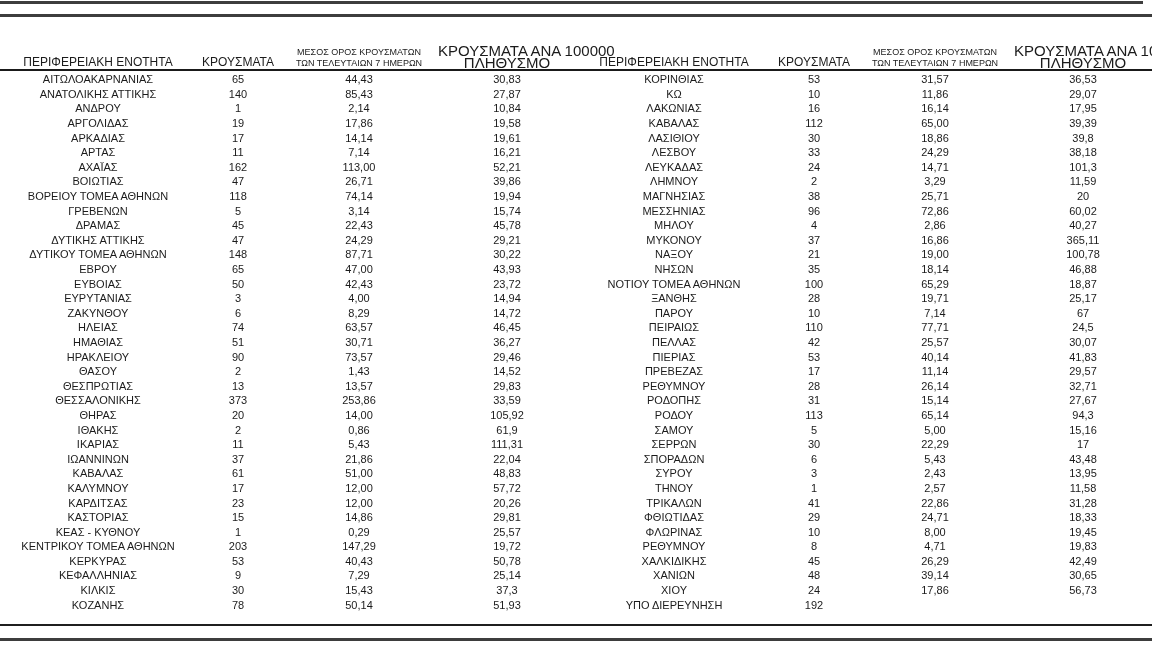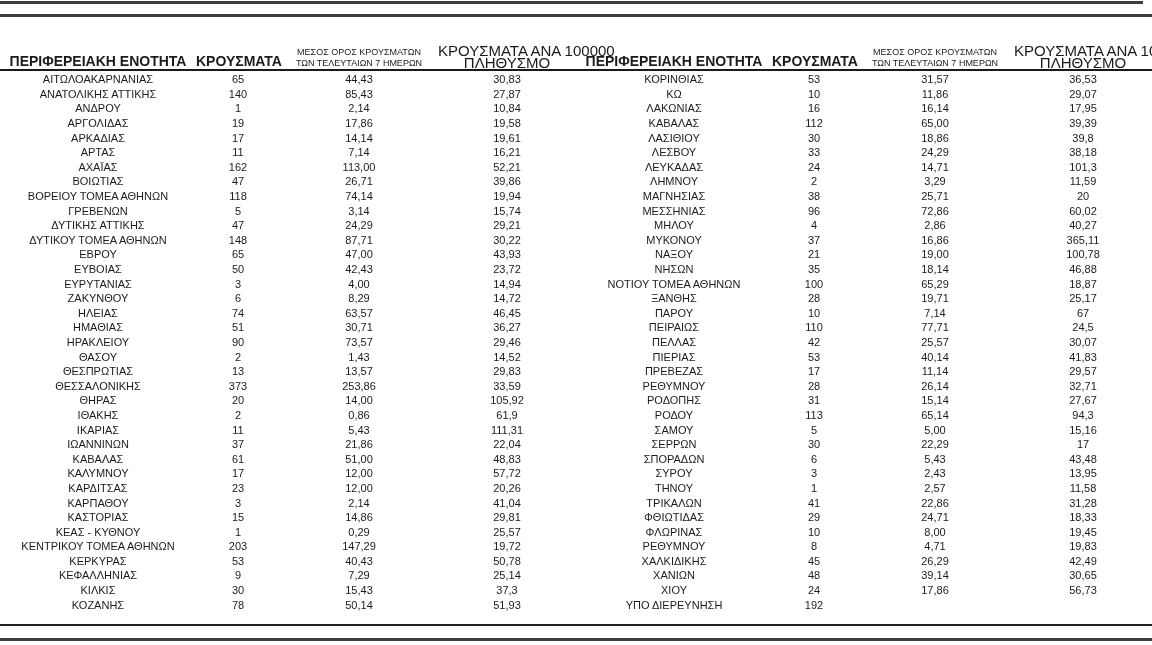--- a/index.html
+++ b/index.html
@@ -18,21 +18,21 @@
   table.half { width:576px; border-collapse:collapse; table-layout:fixed; }
   col.c-region { width:196px; }
   col.c-cases  { width:84px;  }
   col.c-avg    { width:158px; }
   col.c-per    { width:138px; }
 
   thead th {
     height:52px; vertical-align:bottom; text-align:center;
     font-weight:normal; padding:0 0 3px 0; white-space:nowrap; overflow:visible;
   }
-  th.h-main { font-size:14px;font-weight:bold; }
+  th.h-main { font-size:12px; }
   th.h-small { font-size:9px; line-height:11px; }
   th.h-per   { font-size:15px; line-height:12px; }
 
   tbody tr { height:14.6px; }
   tbody td {
     padding:0; text-align:center; vertical-align:middle;
     font-size:11px; line-height:14px; white-space:nowrap; overflow:hidden;
   }
   tr.italic td.cell-region, tr.italic td.cell-cases { }
 </style>
@@ -126,20 +126,26 @@
           <td class="cell-avg">74,14</td>
           <td class="cell-per">19,94</td>
         </tr>
           <tr>
           <td class="cell-region">ΓΡΕΒΕΝΩΝ</td>
           <td class="cell-cases">5</td>
           <td class="cell-avg">3,14</td>
           <td class="cell-per">15,74</td>
         </tr>
           <tr>
+          <td class="cell-region">ΔΡΑΜΑΣ</td>
+          <td class="cell-cases">45</td>
+          <td class="cell-avg">22,43</td>
+          <td class="cell-per">45,78</td>
+        </tr>
+          <tr>
           <td class="cell-region">ΔΥΤΙΚΗΣ ΑΤΤΙΚΗΣ</td>
           <td class="cell-cases">47</td>
           <td class="cell-avg">24,29</td>
           <td class="cell-per">29,21</td>
         </tr>
           <tr>
           <td class="cell-region">ΔΥΤΙΚΟΥ ΤΟΜΕΑ ΑΘΗΝΩΝ</td>
           <td class="cell-cases">148</td>
           <td class="cell-avg">87,71</td>
           <td class="cell-per">30,22</td>
@@ -238,26 +244,20 @@
           <td class="cell-region">ΚΑΛΥΜΝΟΥ</td>
           <td class="cell-cases">17</td>
           <td class="cell-avg">12,00</td>
           <td class="cell-per">57,72</td>
         </tr>
           <tr>
           <td class="cell-region">ΚΑΡΔΙΤΣΑΣ</td>
           <td class="cell-cases">23</td>
           <td class="cell-avg">12,00</td>
           <td class="cell-per">20,26</td>
-        </tr>
-          <tr>
-          <td class="cell-region">ΚΑΡΠΑΘΟΥ</td>
-          <td class="cell-cases">3</td>
-          <td class="cell-avg">2,14</td>
-          <td class="cell-per">41,04</td>
         </tr>
           <tr>
           <td class="cell-region">ΚΑΣΤΟΡΙΑΣ</td>
           <td class="cell-cases">15</td>
           <td class="cell-avg">14,86</td>
           <td class="cell-per">29,81</td>
         </tr>
           <tr>
           <td class="cell-region">ΚΕΑΣ - ΚΥΘΝΟΥ</td>
           <td class="cell-cases">1</td>

